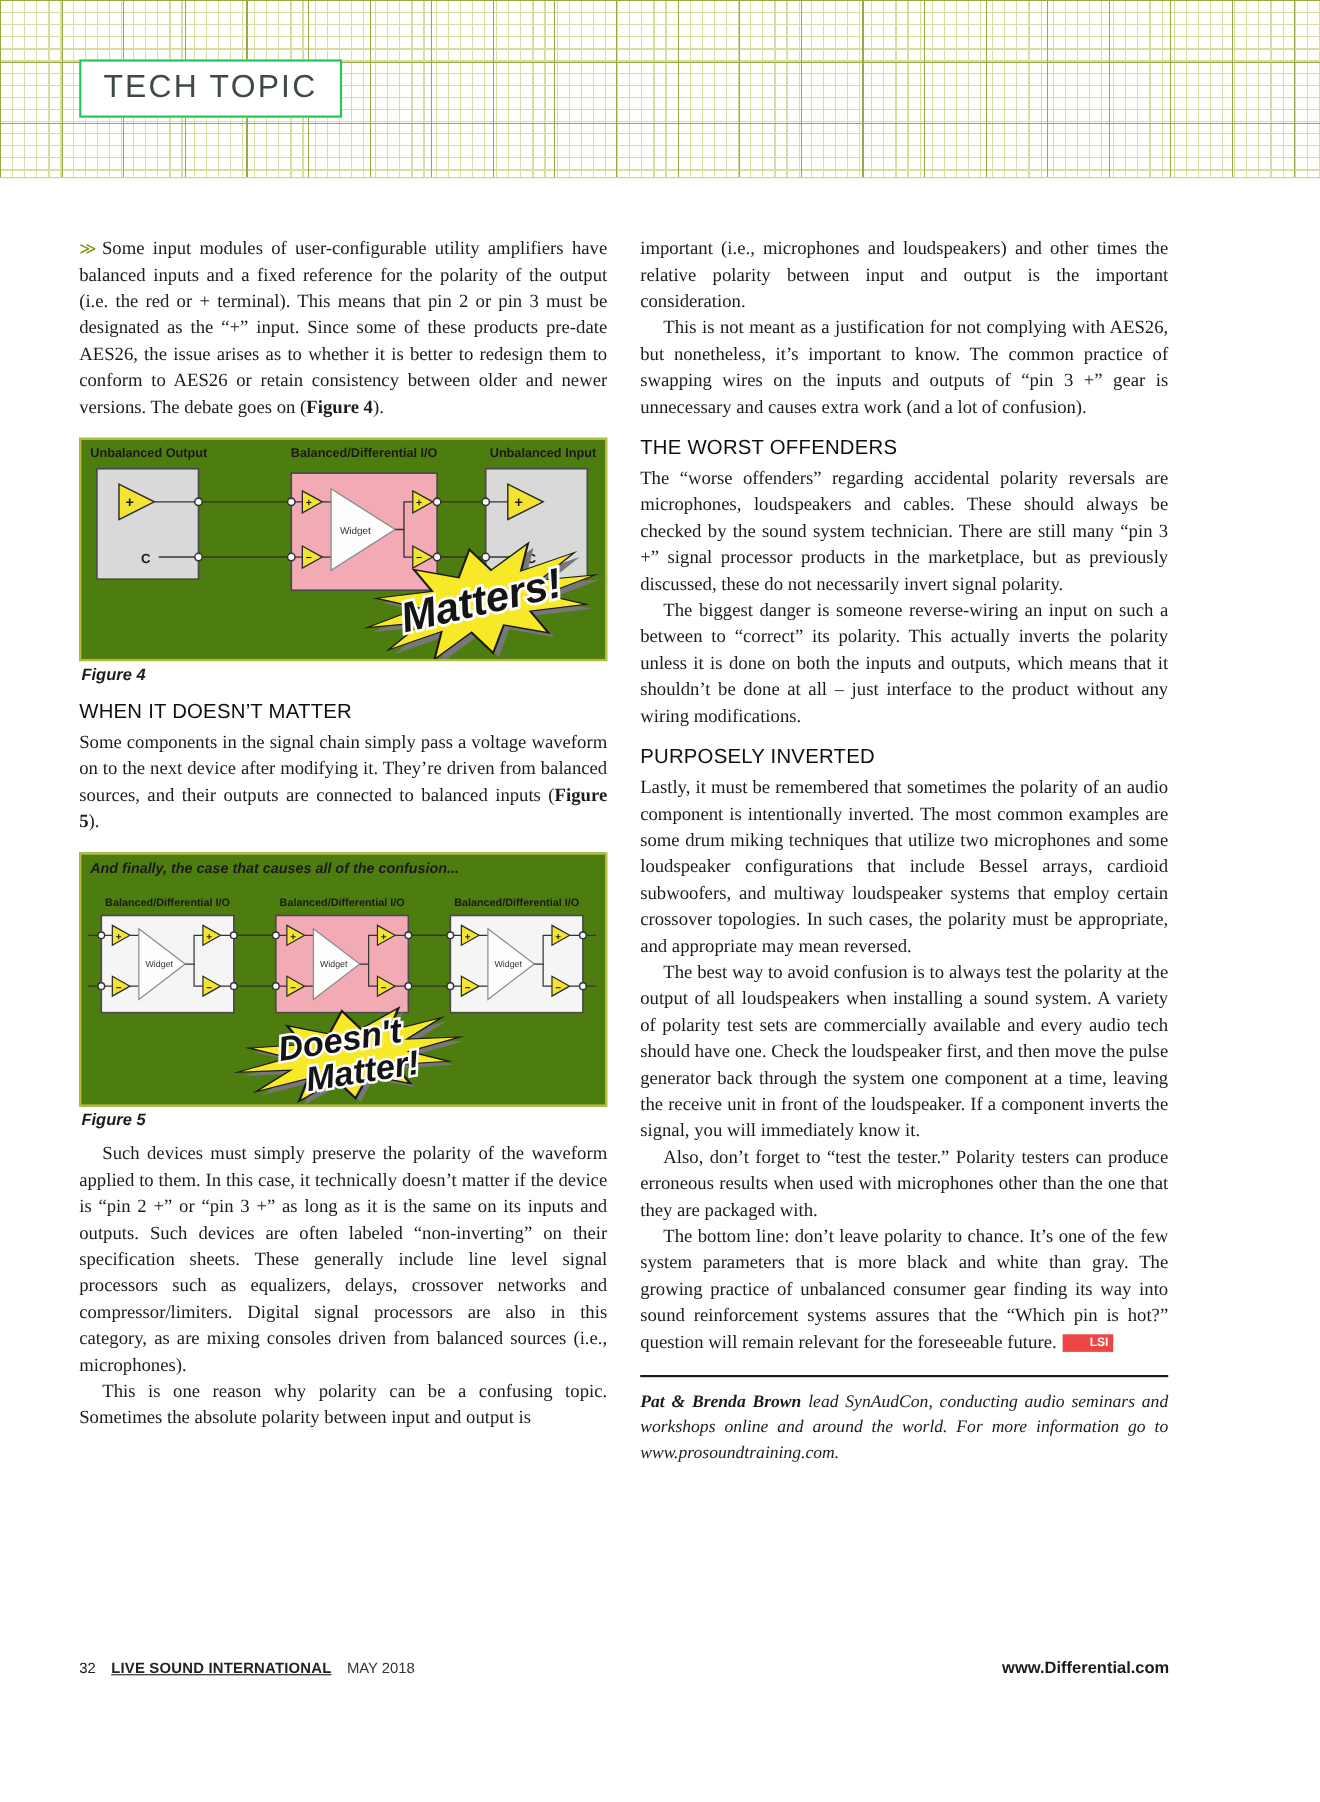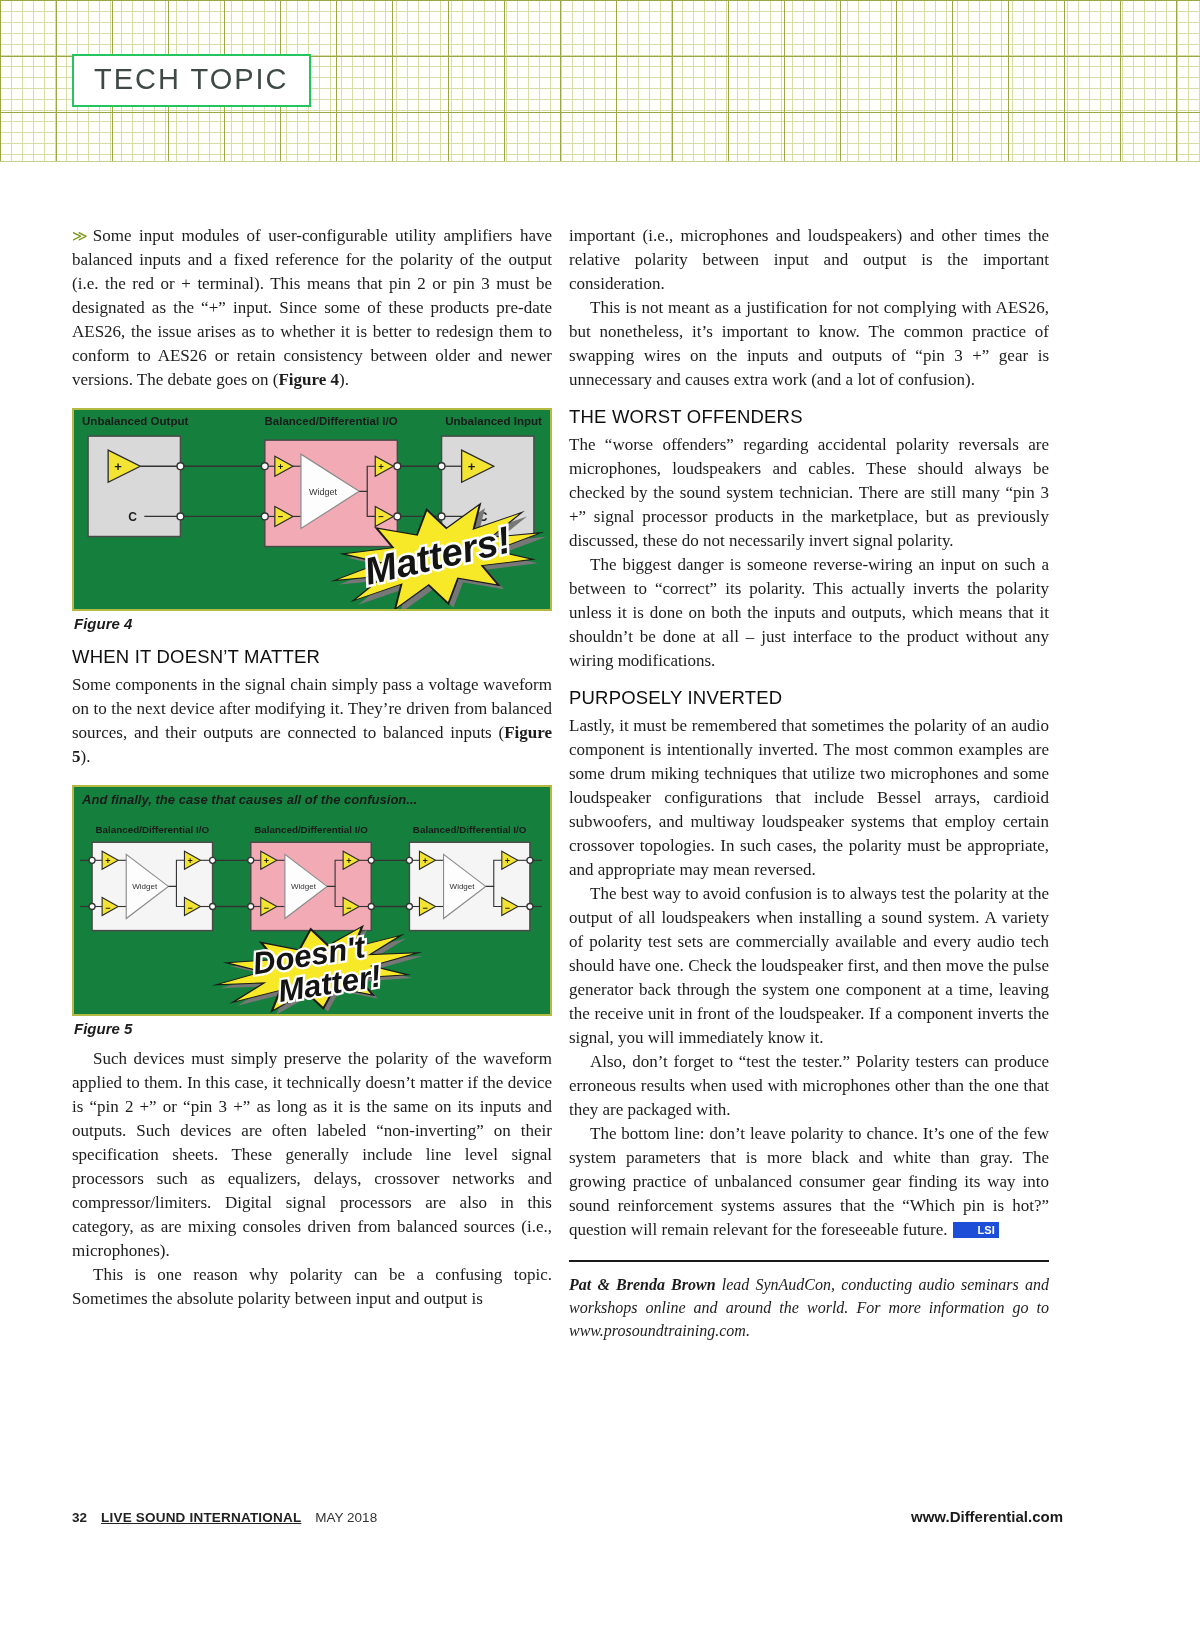--- a/index.html
+++ b/index.html
@@ -23,54 +23,54 @@
   .tech-topic-box {
     position:absolute; top:54px; left:72px;
     background:#ffffff; border:2px solid #22c55e;
     padding:7px 20px 9px 20px;
   }
   .tech-topic-box span {
     font-family:"Liberation Sans", sans-serif;
     font-size:29px; letter-spacing:2px; color:#3f4a46; font-weight:400;
   }
   
-  .content { position:absolute; top:214px; left:72px; width:990px; display:flex; gap:17px;margin-top:10px; }
+  .content { position:absolute; top:214px; left:72px; width:990px; display:flex; gap:30px; }
   .col { width:480px; }
   .para { font-size:17px; line-height:24px; text-align:justify; color:#1c1c1c; }
   .ind  { text-indent:21px; }
   .bold-run { font-weight:700; }
   .lead-glyph { color:#7a9a16; font-family:"DejaVu Sans", sans-serif; font-size:15px; padding-right:5px; }
   .sec-h {
     font-family:"Liberation Sans", sans-serif; font-weight:400;
     font-size:18.5px; color:#0f0f0f; margin:14px 0 5px 0; letter-spacing:0.2px;
   }
   
-  .fig-box { border:2.5px solid #b4bb42; background:#15803d; margin:16px 0 4px 0; }
+  .fig-box { border:2.5px solid #b4bb42; background:#4d7c0f; margin:16px 0 4px 0; }
   .fig-box svg { display:block; width:100%; height:auto; }
   .fig-cap {
     font-family:"Liberation Sans", sans-serif; font-weight:700; font-style:italic;
     font-size:15px; color:#1c1c1c; margin:4px 0 10px 2px;
   }
   
   .lsi-badge {
-    display:inline-block; background:#1d4ed8; color:#fff;
+    display:inline-block; background:#ef4444; color:#fff;
     font-family:"Liberation Sans", sans-serif; font-weight:700;
     font-size:11px; line-height:14px; padding:1px 4px; margin-left:5px; vertical-align:1px;
   }
   .bio-rule { border:0; border-top:2px solid #1a1a1a; margin:18px 0 0 0; }
   .bio { font-style:italic; font-size:16px; line-height:23px; margin-top:11px; text-align:justify; }
   .bio .name { font-weight:700; }
   .bio .url { font-style:italic; }
   
   .footer {
     position:absolute; left:72px; top:1508px; width:991px;
     display:flex; justify-content:space-between; align-items:baseline;
     font-family:"Liberation Sans", sans-serif; font-size:13.5px; color:#222;
   }
-  .footer .pageno { font-weight:700; margin-right:14px; }
+  .footer .pageno { font-weight:400; margin-right:14px; }
   .footer .mag { font-weight:700; margin-right:14px; letter-spacing:0.2px;text-decoration:underline; }
   .footer .date { color:#333; }
   .footer .site { font-weight:700; font-size:15px; color:#1a1a1a; }
 </style>
 </head>
 <body>
 
 <div class="grid-header"></div>
 <div class="tech-topic-box">
   <span>TECH TOPIC</span>

